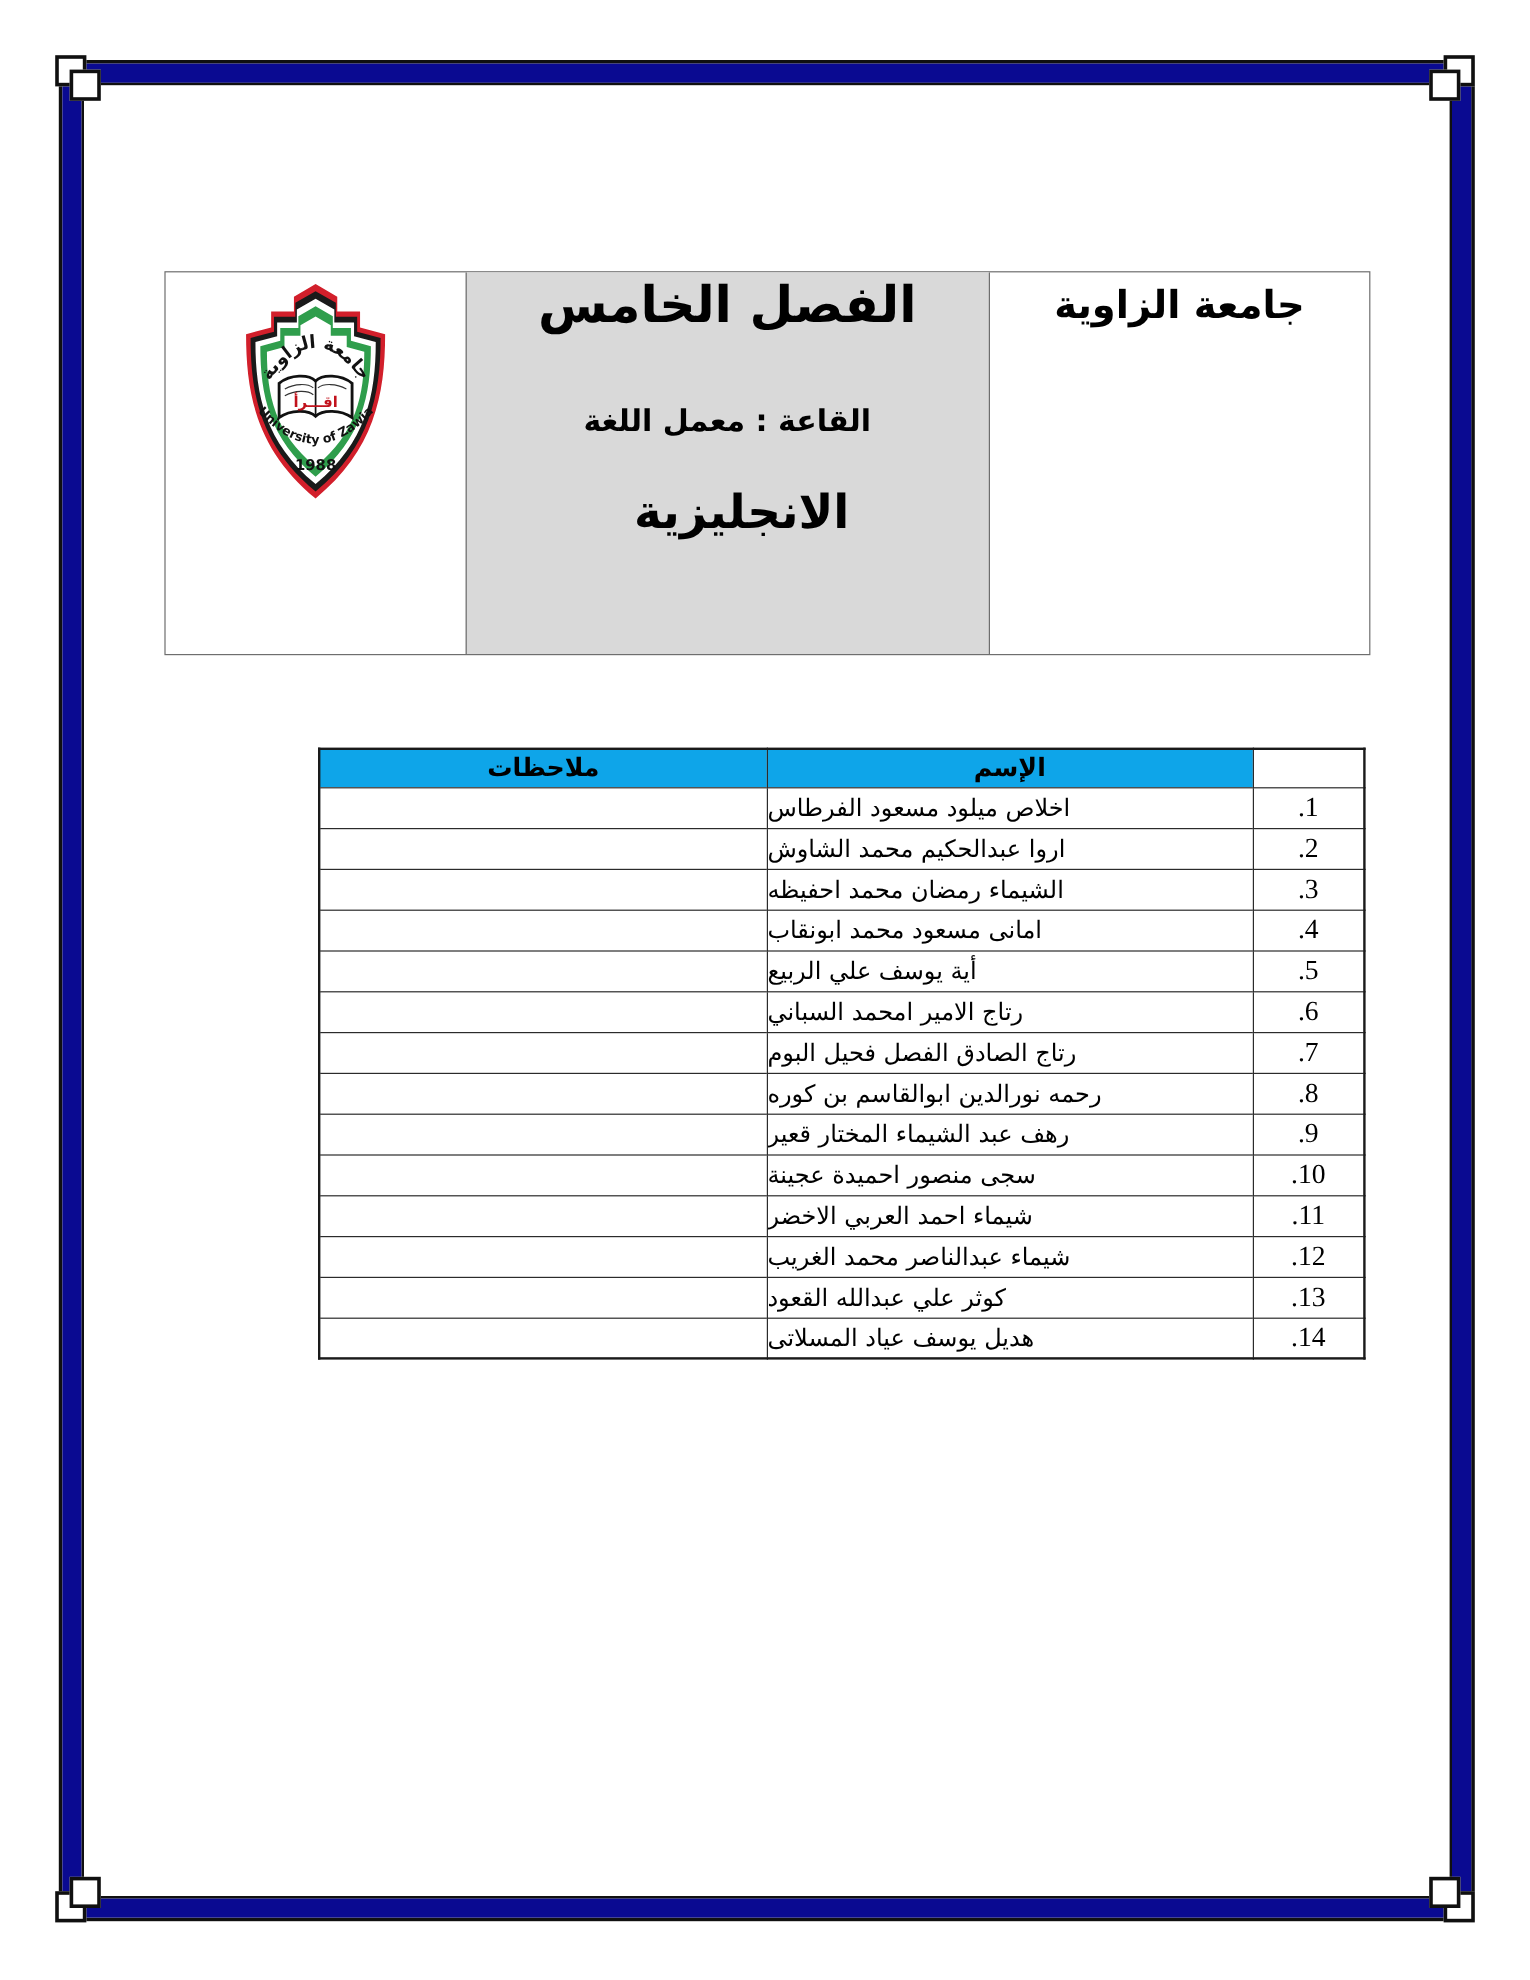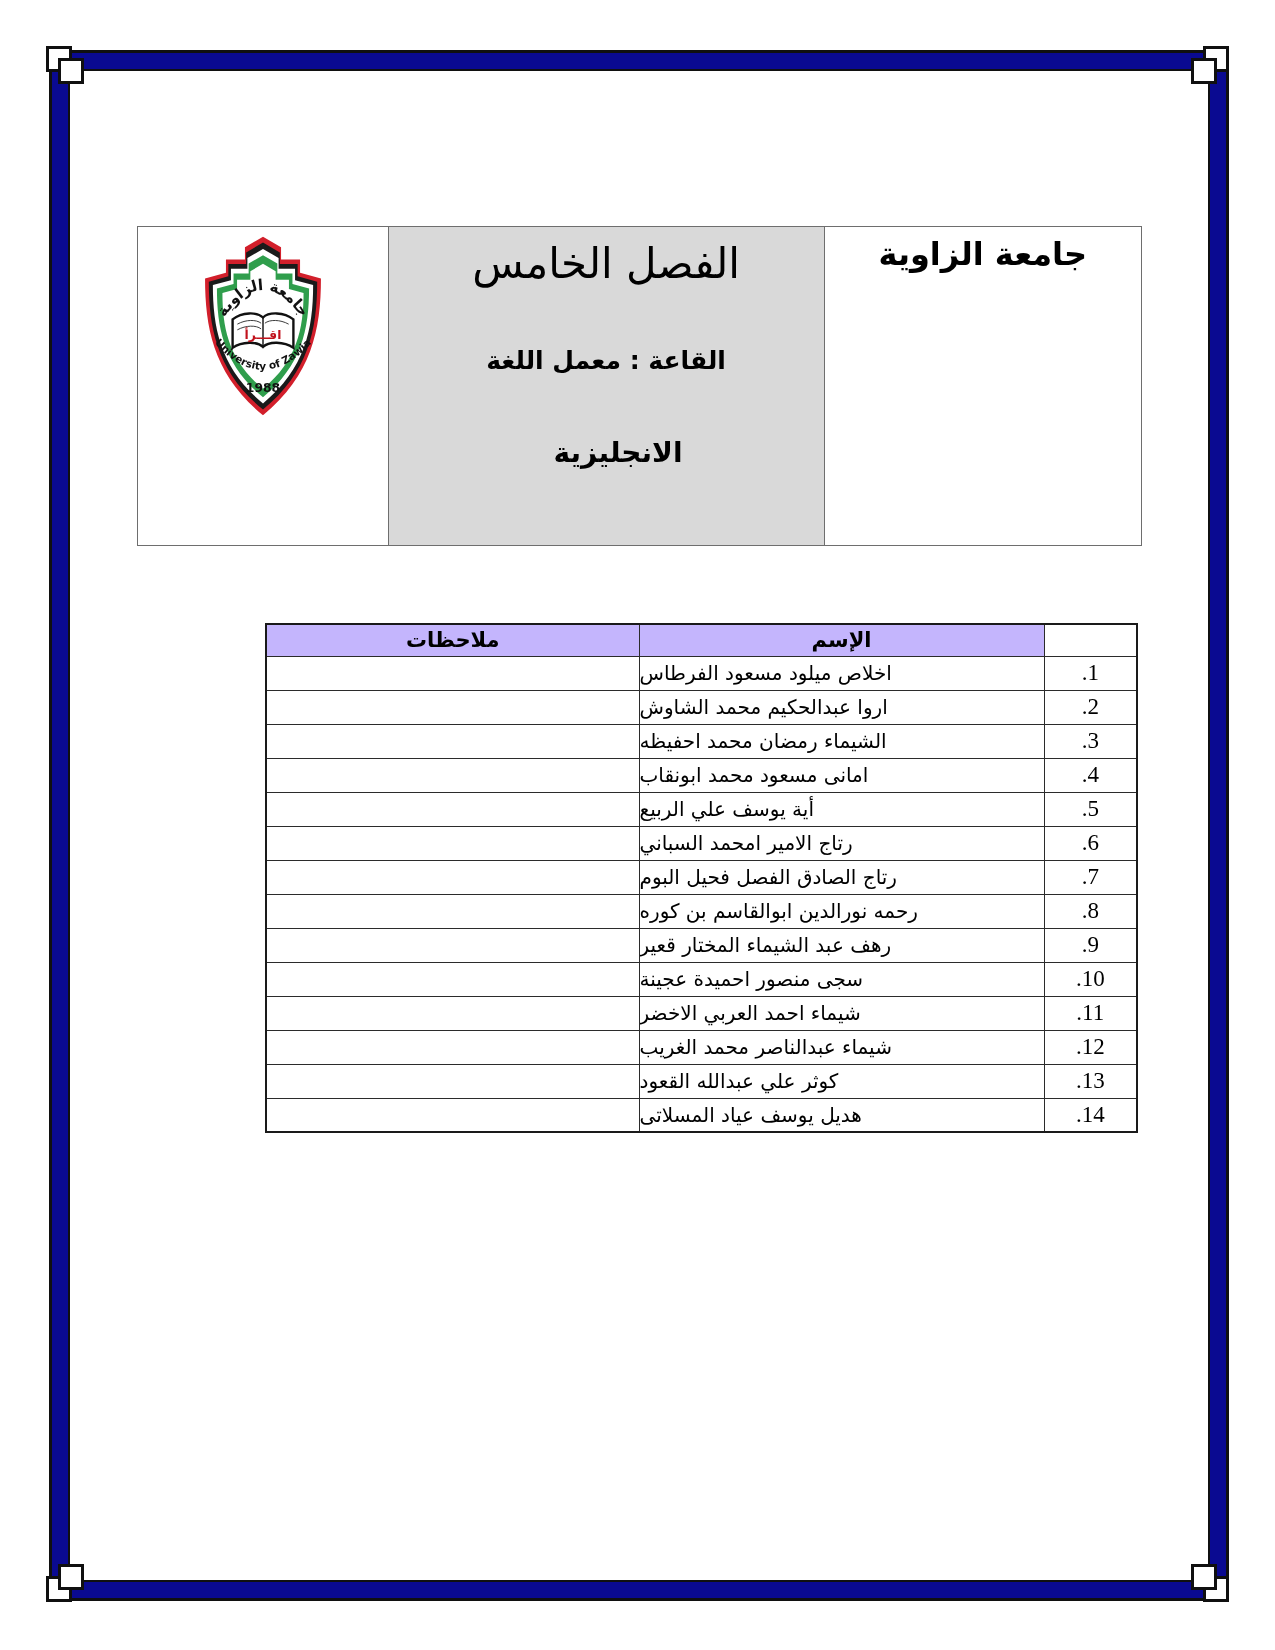--- a/index.html
+++ b/index.html
@@ -18,37 +18,37 @@
   .header-table{
     position:absolute;left:137px;top:226px;width:1005px;height:320px;
     display:flex;flex-direction:row;border:1px solid #6e6e6e;box-sizing:border-box;
     background:#ffffff;
   }
   .header-cell{box-sizing:border-box;height:100%;}
   .logo-cell{width:250px;display:flex;justify-content:center;align-items:flex-start;padding-top:5px;}
   .title-cell{width:438px;background:#d9d9d9;border-left:1px solid #6e6e6e;border-right:1px solid #6e6e6e;
               text-align:center;direction:rtl;color:#000;}
   .info-cell{width:317px;text-align:center;direction:rtl;color:#000;}
-  .title-line1{font-size:42px;font-weight:normal;line-height:1.05;margin-top:15px;}
+  .title-line1{font-size:42px;font-weight:bold;line-height:1.05;margin-top:5px;}
   .title-line2{font-size:25px;font-weight:bold;line-height:1.05;margin-top:62px;}
-  .title-line3{font-size:28px;font-weight:bold;line-height:1.05;margin-top:64px;padding-left:24px;}
+  .title-line3{font-size:39px;font-weight:bold;line-height:1.05;margin-top:44px;padding-left:24px;}
   .info-line1{font-size:32px;font-weight:bold;line-height:1.1;margin-top:10px;}
   .info-line2{font-size:26px;font-weight:bold;line-height:1.1;margin-top:44px;}
   .info-line3{font-size:26px;font-weight:bold;line-height:1.1;margin-top:30px;}
   
   table.students{
     position:absolute;left:265px;top:623px;width:871px;
     border-collapse:collapse;table-layout:fixed;direction:rtl;
     border:2px solid #1a1a1a;
   }
   table.students th,table.students td{
     border:1.6px solid #2b2b2b;box-sizing:border-box;padding:0;
   }
   table.students th{height:32px;font-size:21px;font-weight:bold;color:#000;text-align:center;}
-  th.col-name,th.col-notes{background:#c4b5fd;}
+  th.col-name,th.col-notes{background:#0ea5e9;}
   th.col-no{background:#ffffff;}
   table.students td{height:34px;}
   td.cell-no{font-family:"Liberation Serif",serif;font-size:23px;text-align:center;color:#000;}
   td.cell-name{font-size:20px;color:#000;text-align:left;padding-right:8px;white-space:nowrap;overflow:hidden;}
   td.cell-notes{background:#ffffff;}
   
   .logo-svg{display:block;}
 </style>
 </head>
 <body>

